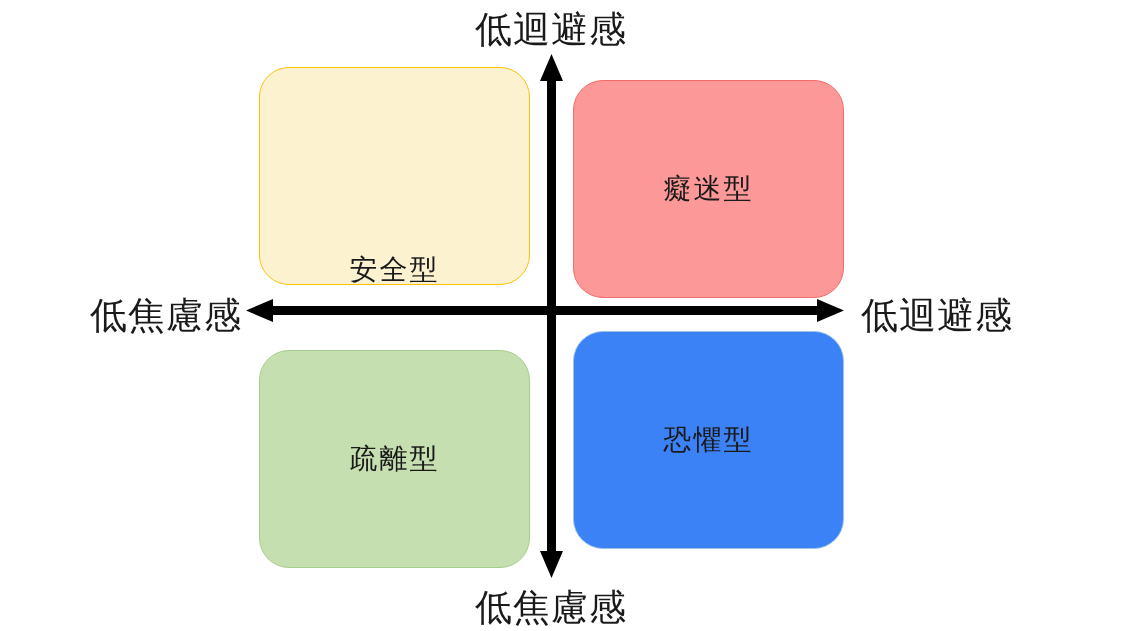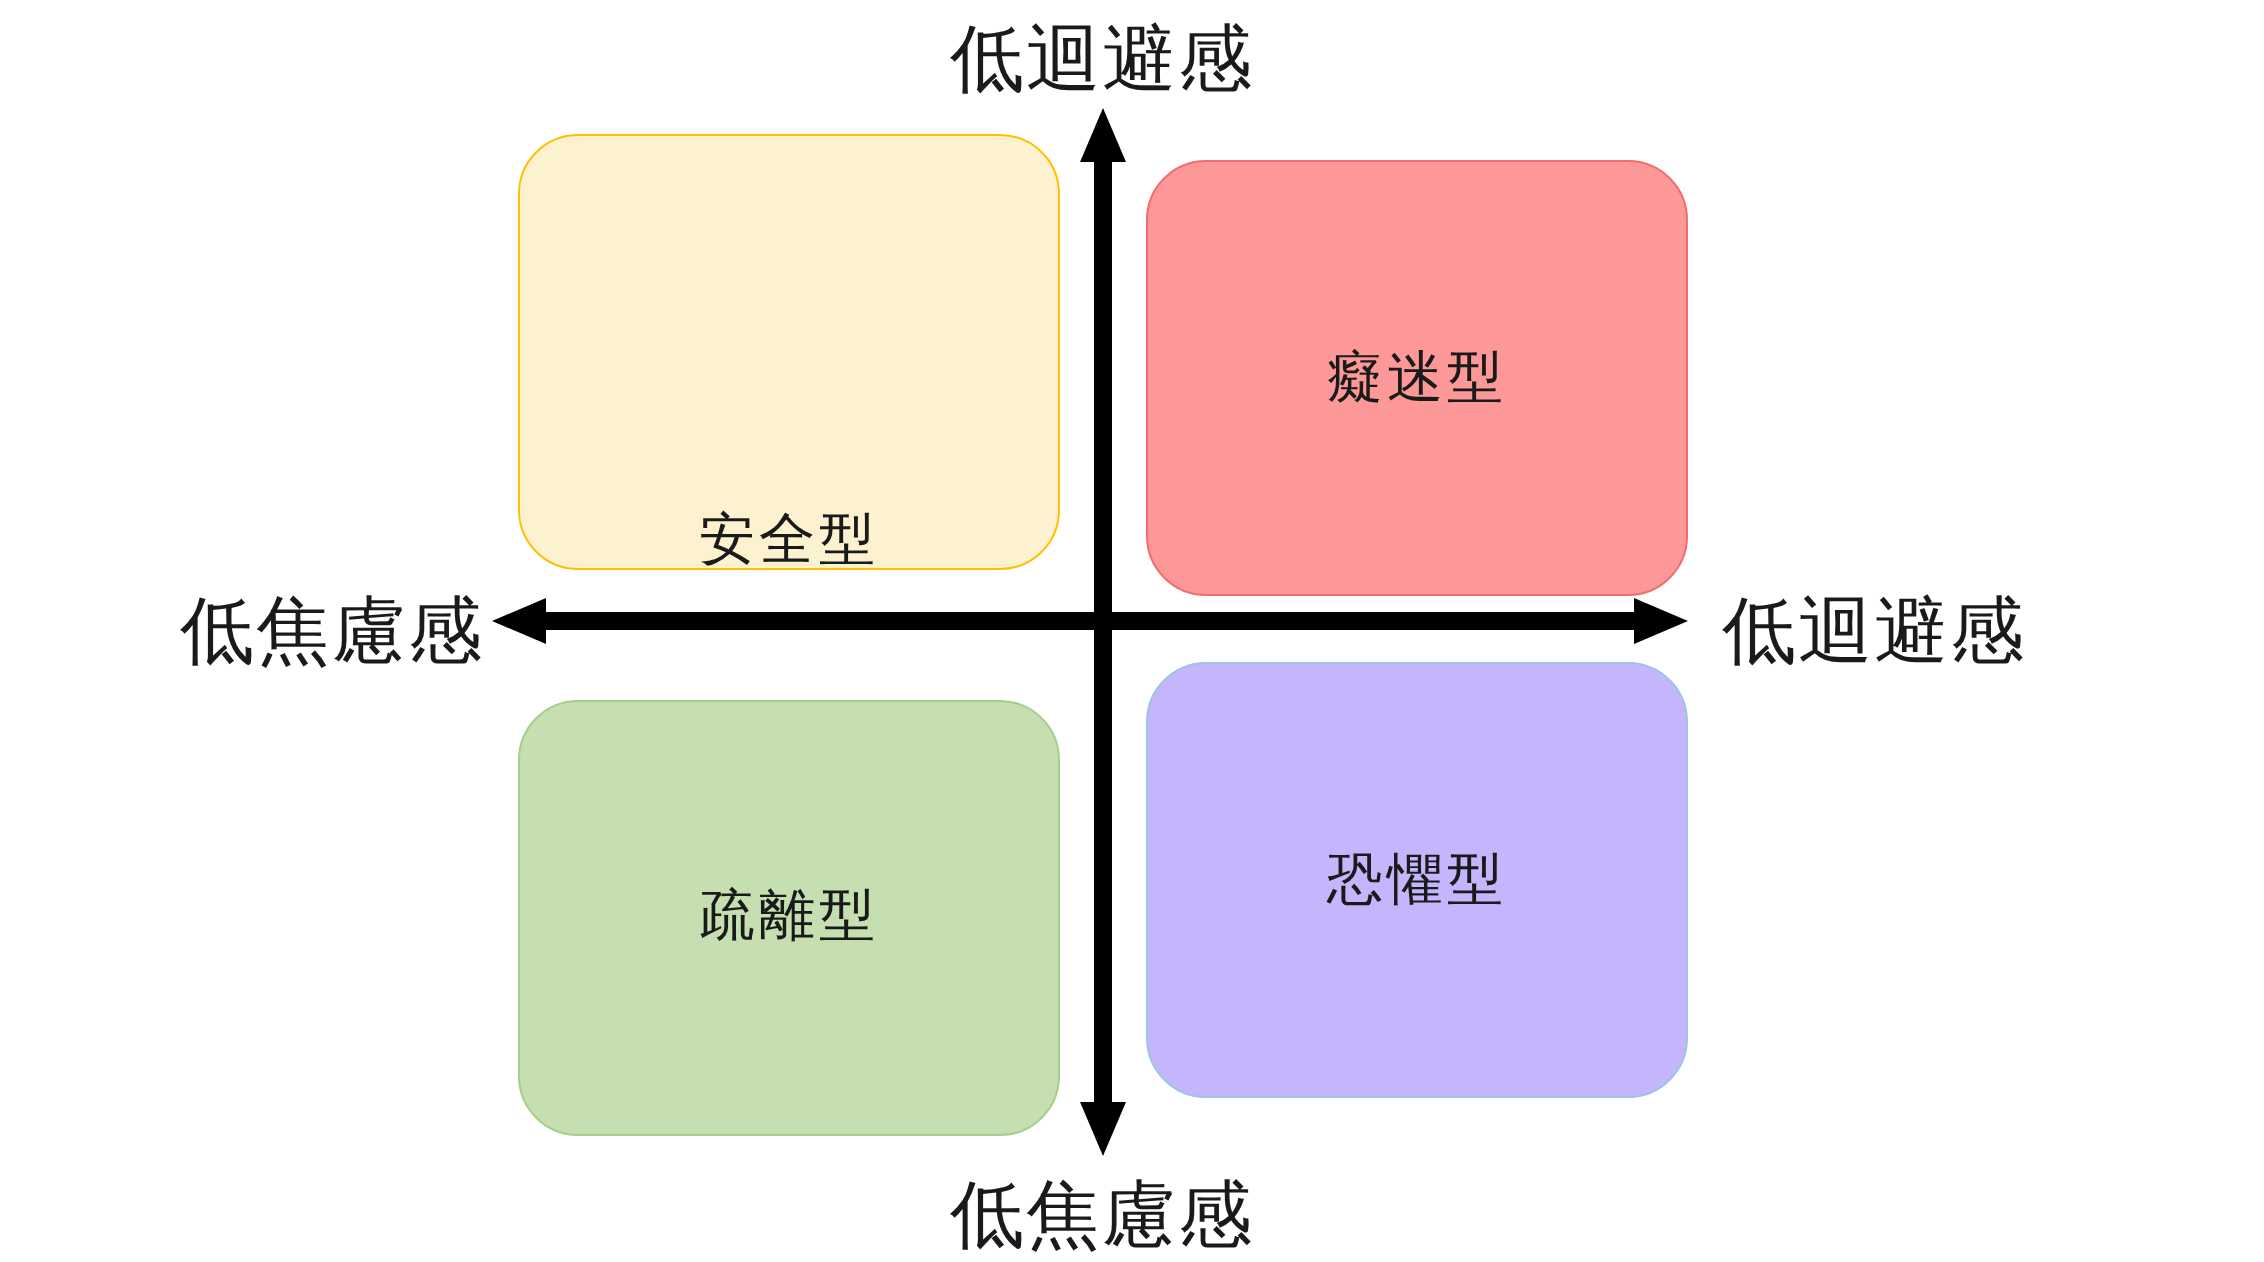--- a/index.html
+++ b/index.html
@@ -84,21 +84,21 @@
   </div>
 
   <div class="quadrant q-tr" style="background-color: rgb(252, 152, 151); border-color: rgb(242, 109, 108);">
     <span class="quadrant-label">癡迷型</span>
   </div>
 
   <div class="quadrant q-bl" style="background-color: rgb(197, 223, 176); border-color: rgb(166, 206, 140);">
     <span class="quadrant-label">疏離型</span>
   </div>
 
-  <div class="quadrant q-br" style="background-color: #c4b5fd; border-color: rgb(157, 195, 230);">
+  <div class="quadrant q-br" style="background-color: #3b82f6; border-color: rgb(157, 195, 230); font-family: Liberation Serif, serif;">
     <span class="quadrant-label">恐懼型</span>
   </div>
 
   <div class="axis-label axis-label-top">低迴避感</div>
 
   <div class="axis-label axis-label-bottom">低焦慮感</div>
 
   <div class="axis-label axis-label-left">低焦慮感</div>
 
   <div class="axis-label axis-label-right">低迴避感</div>

